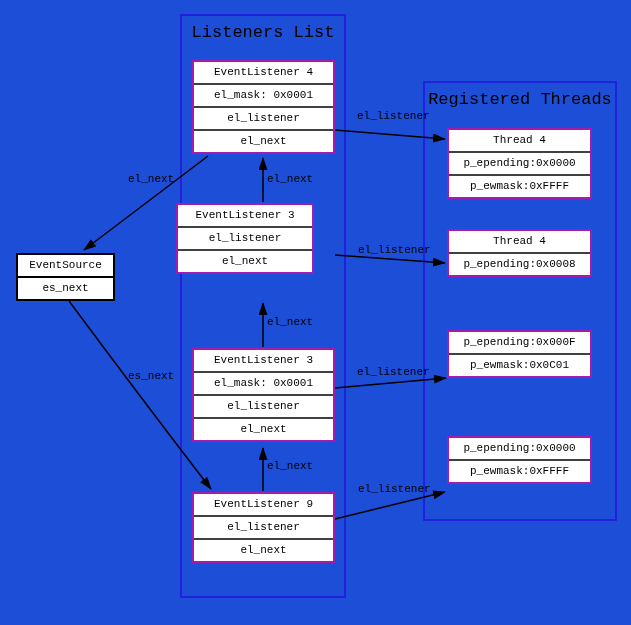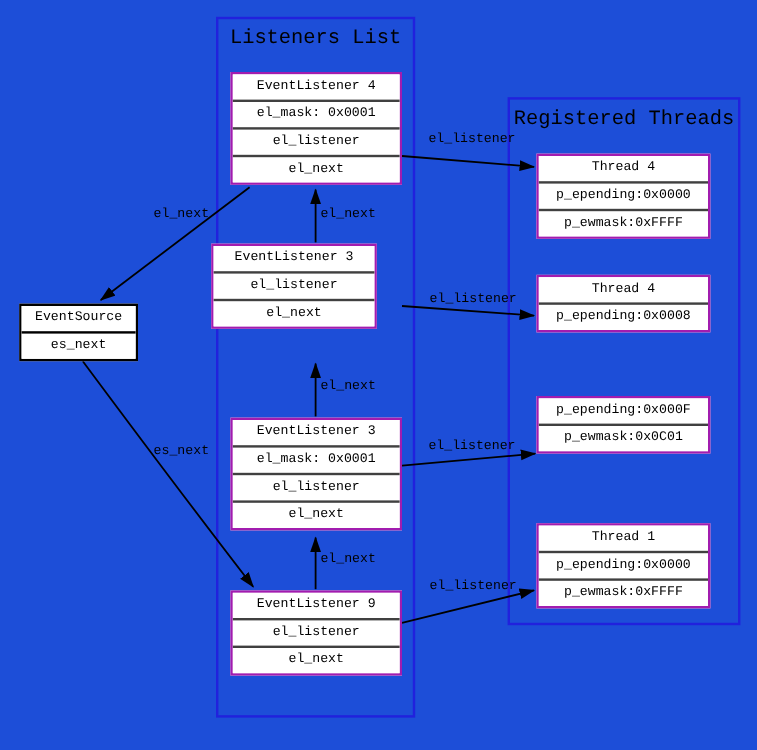--- a/index.html
+++ b/index.html
@@ -104,21 +104,20 @@
     <div class="cell">Thread 4</div>
     <div class="cell">p_epending:0x0008</div>
   </div>
 
   <div class="record" style="left:447px; top:330px; width:145px;">
     <div class="cell">p_epending:0x000F</div>
     <div class="cell">p_ewmask:0x0C01</div>
   </div>
 
   <div class="record" style="left:447px; top:436px; width:145px;">
-    <div class="cell">Thread 1</div>
     <div class="cell">p_epending:0x0000</div>
     <div class="cell">p_ewmask:0xFFFF</div>
   </div>
 
   <span class="edge-label" style="left:128px; top:173px;">el_next</span>
   <span class="edge-label" style="left:128px; top:370px;">es_next</span>
   <span class="edge-label" style="left:267px; top:460px;">el_next</span>
   <span class="edge-label" style="left:267px; top:316px;">el_next</span>
   <span class="edge-label" style="left:267px; top:173px;">el_next</span>
   <span class="edge-label" style="left:357px; top:110px;">el_listener</span>

